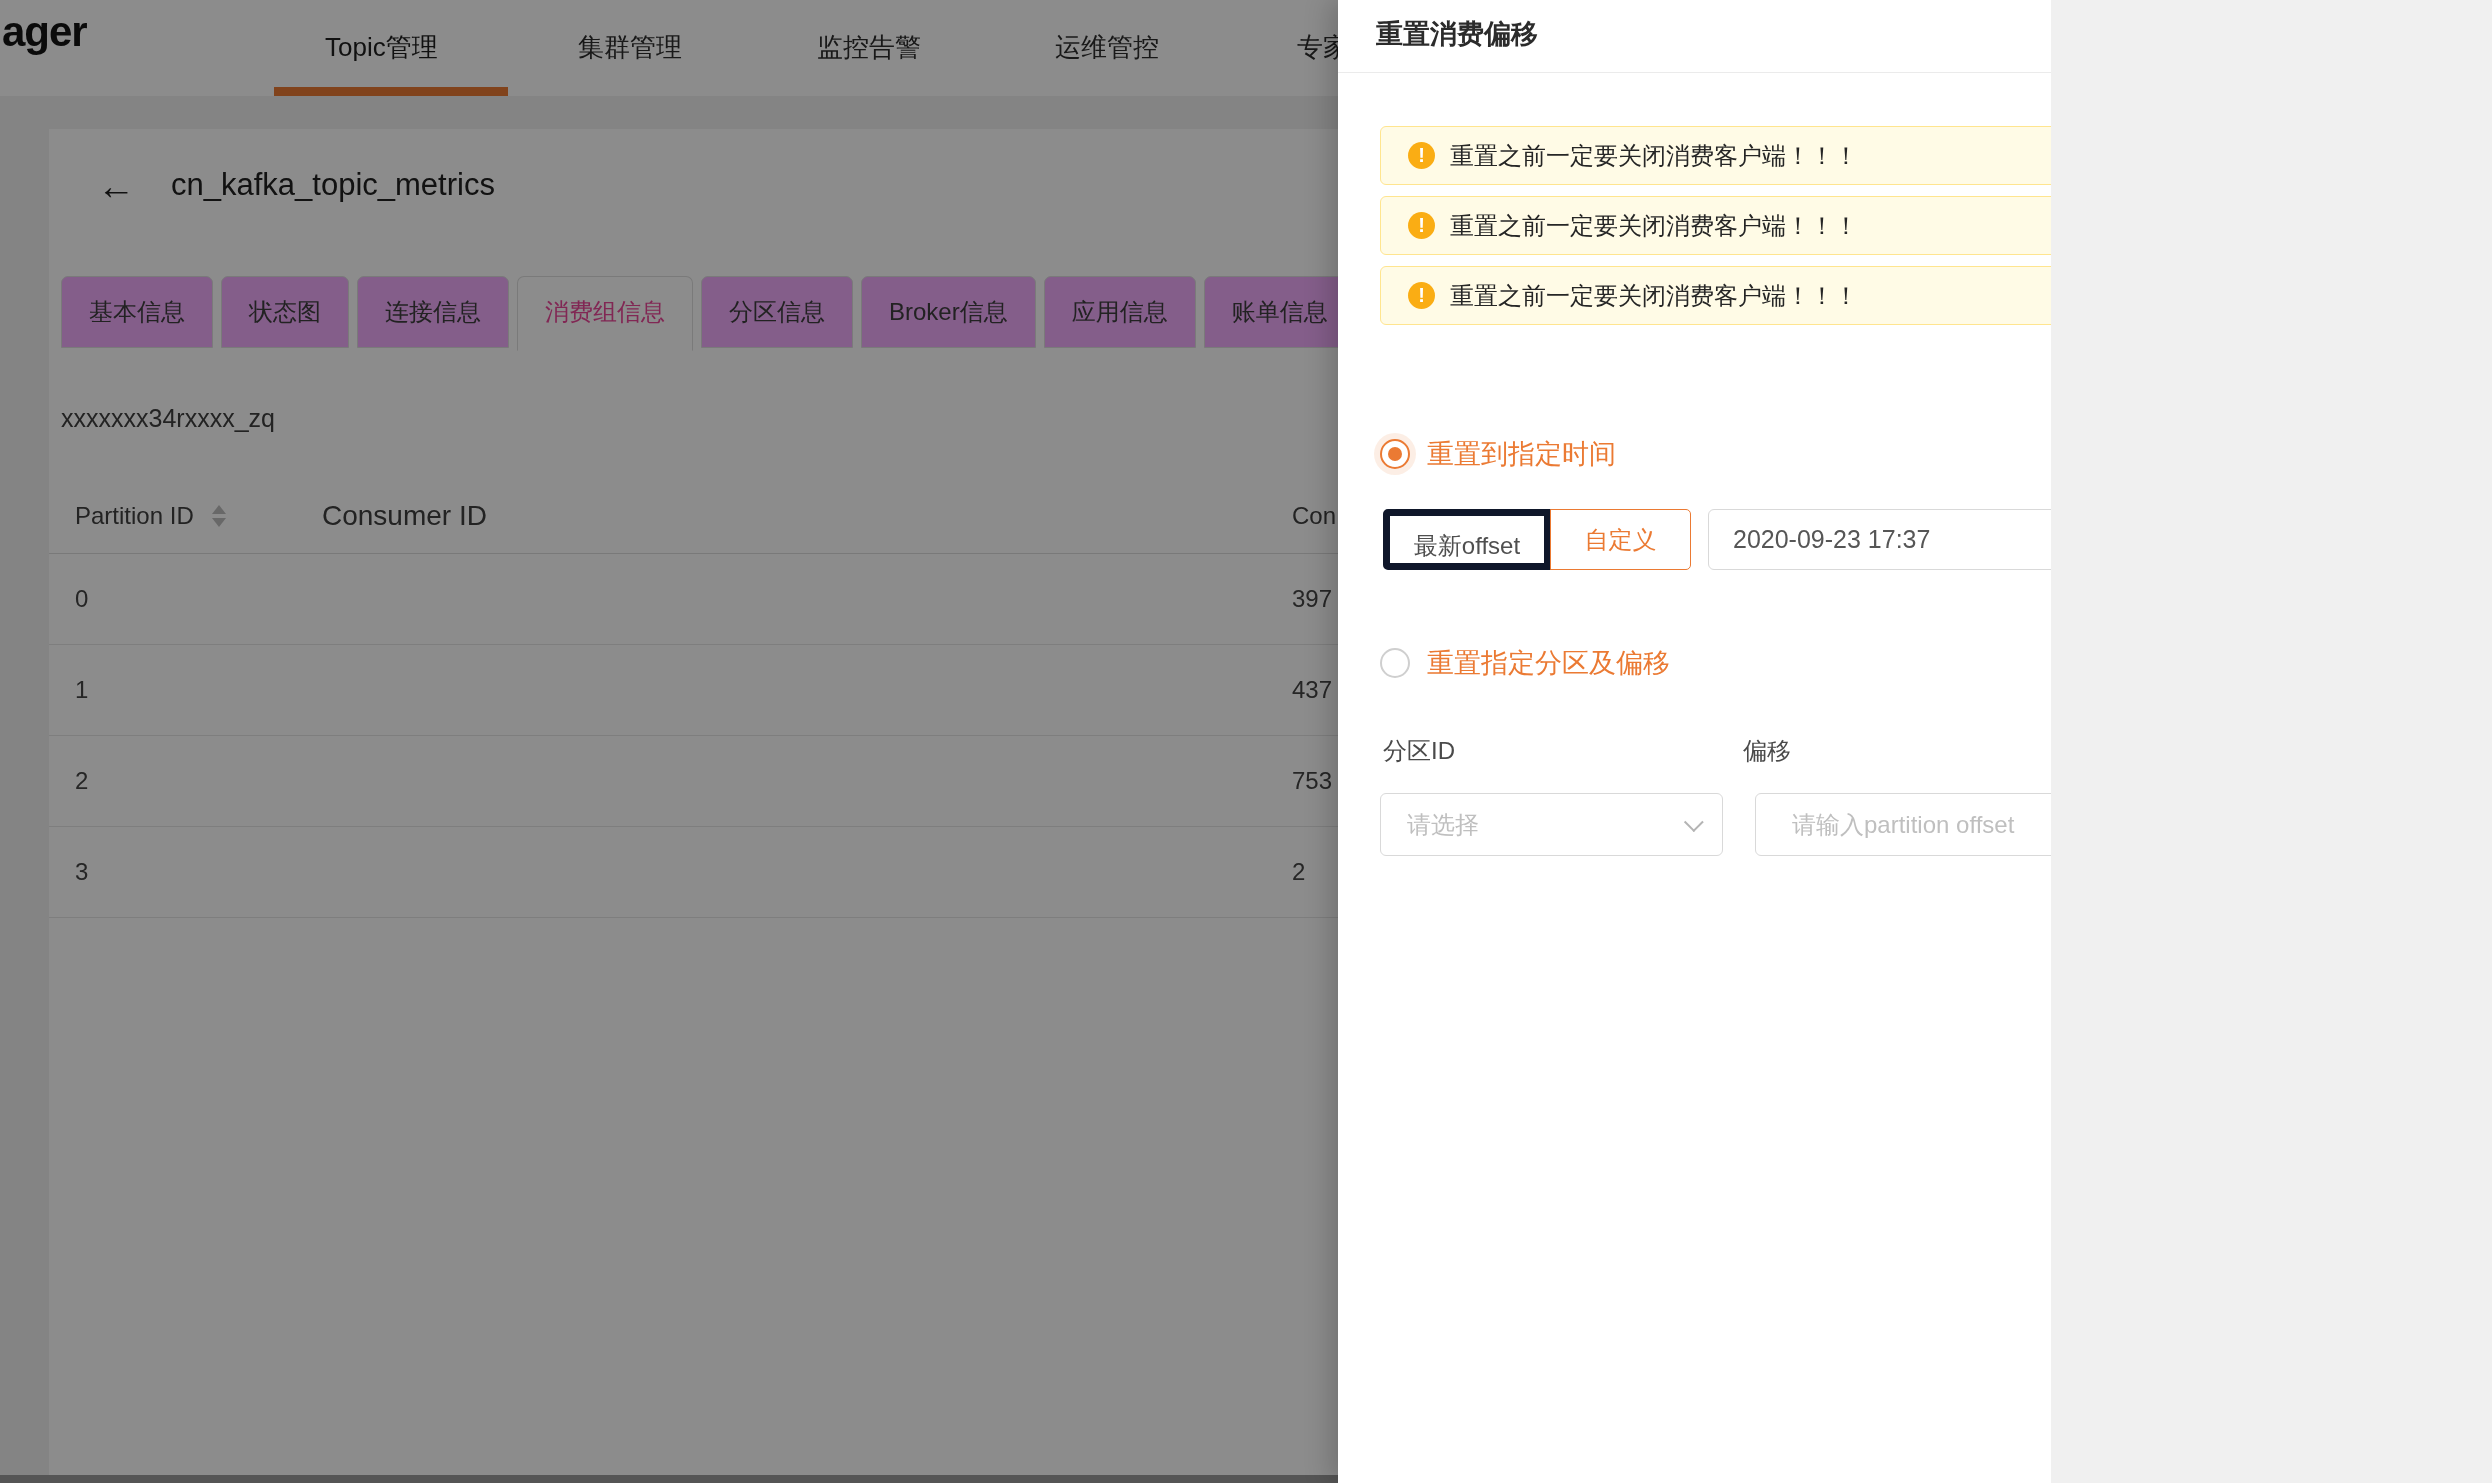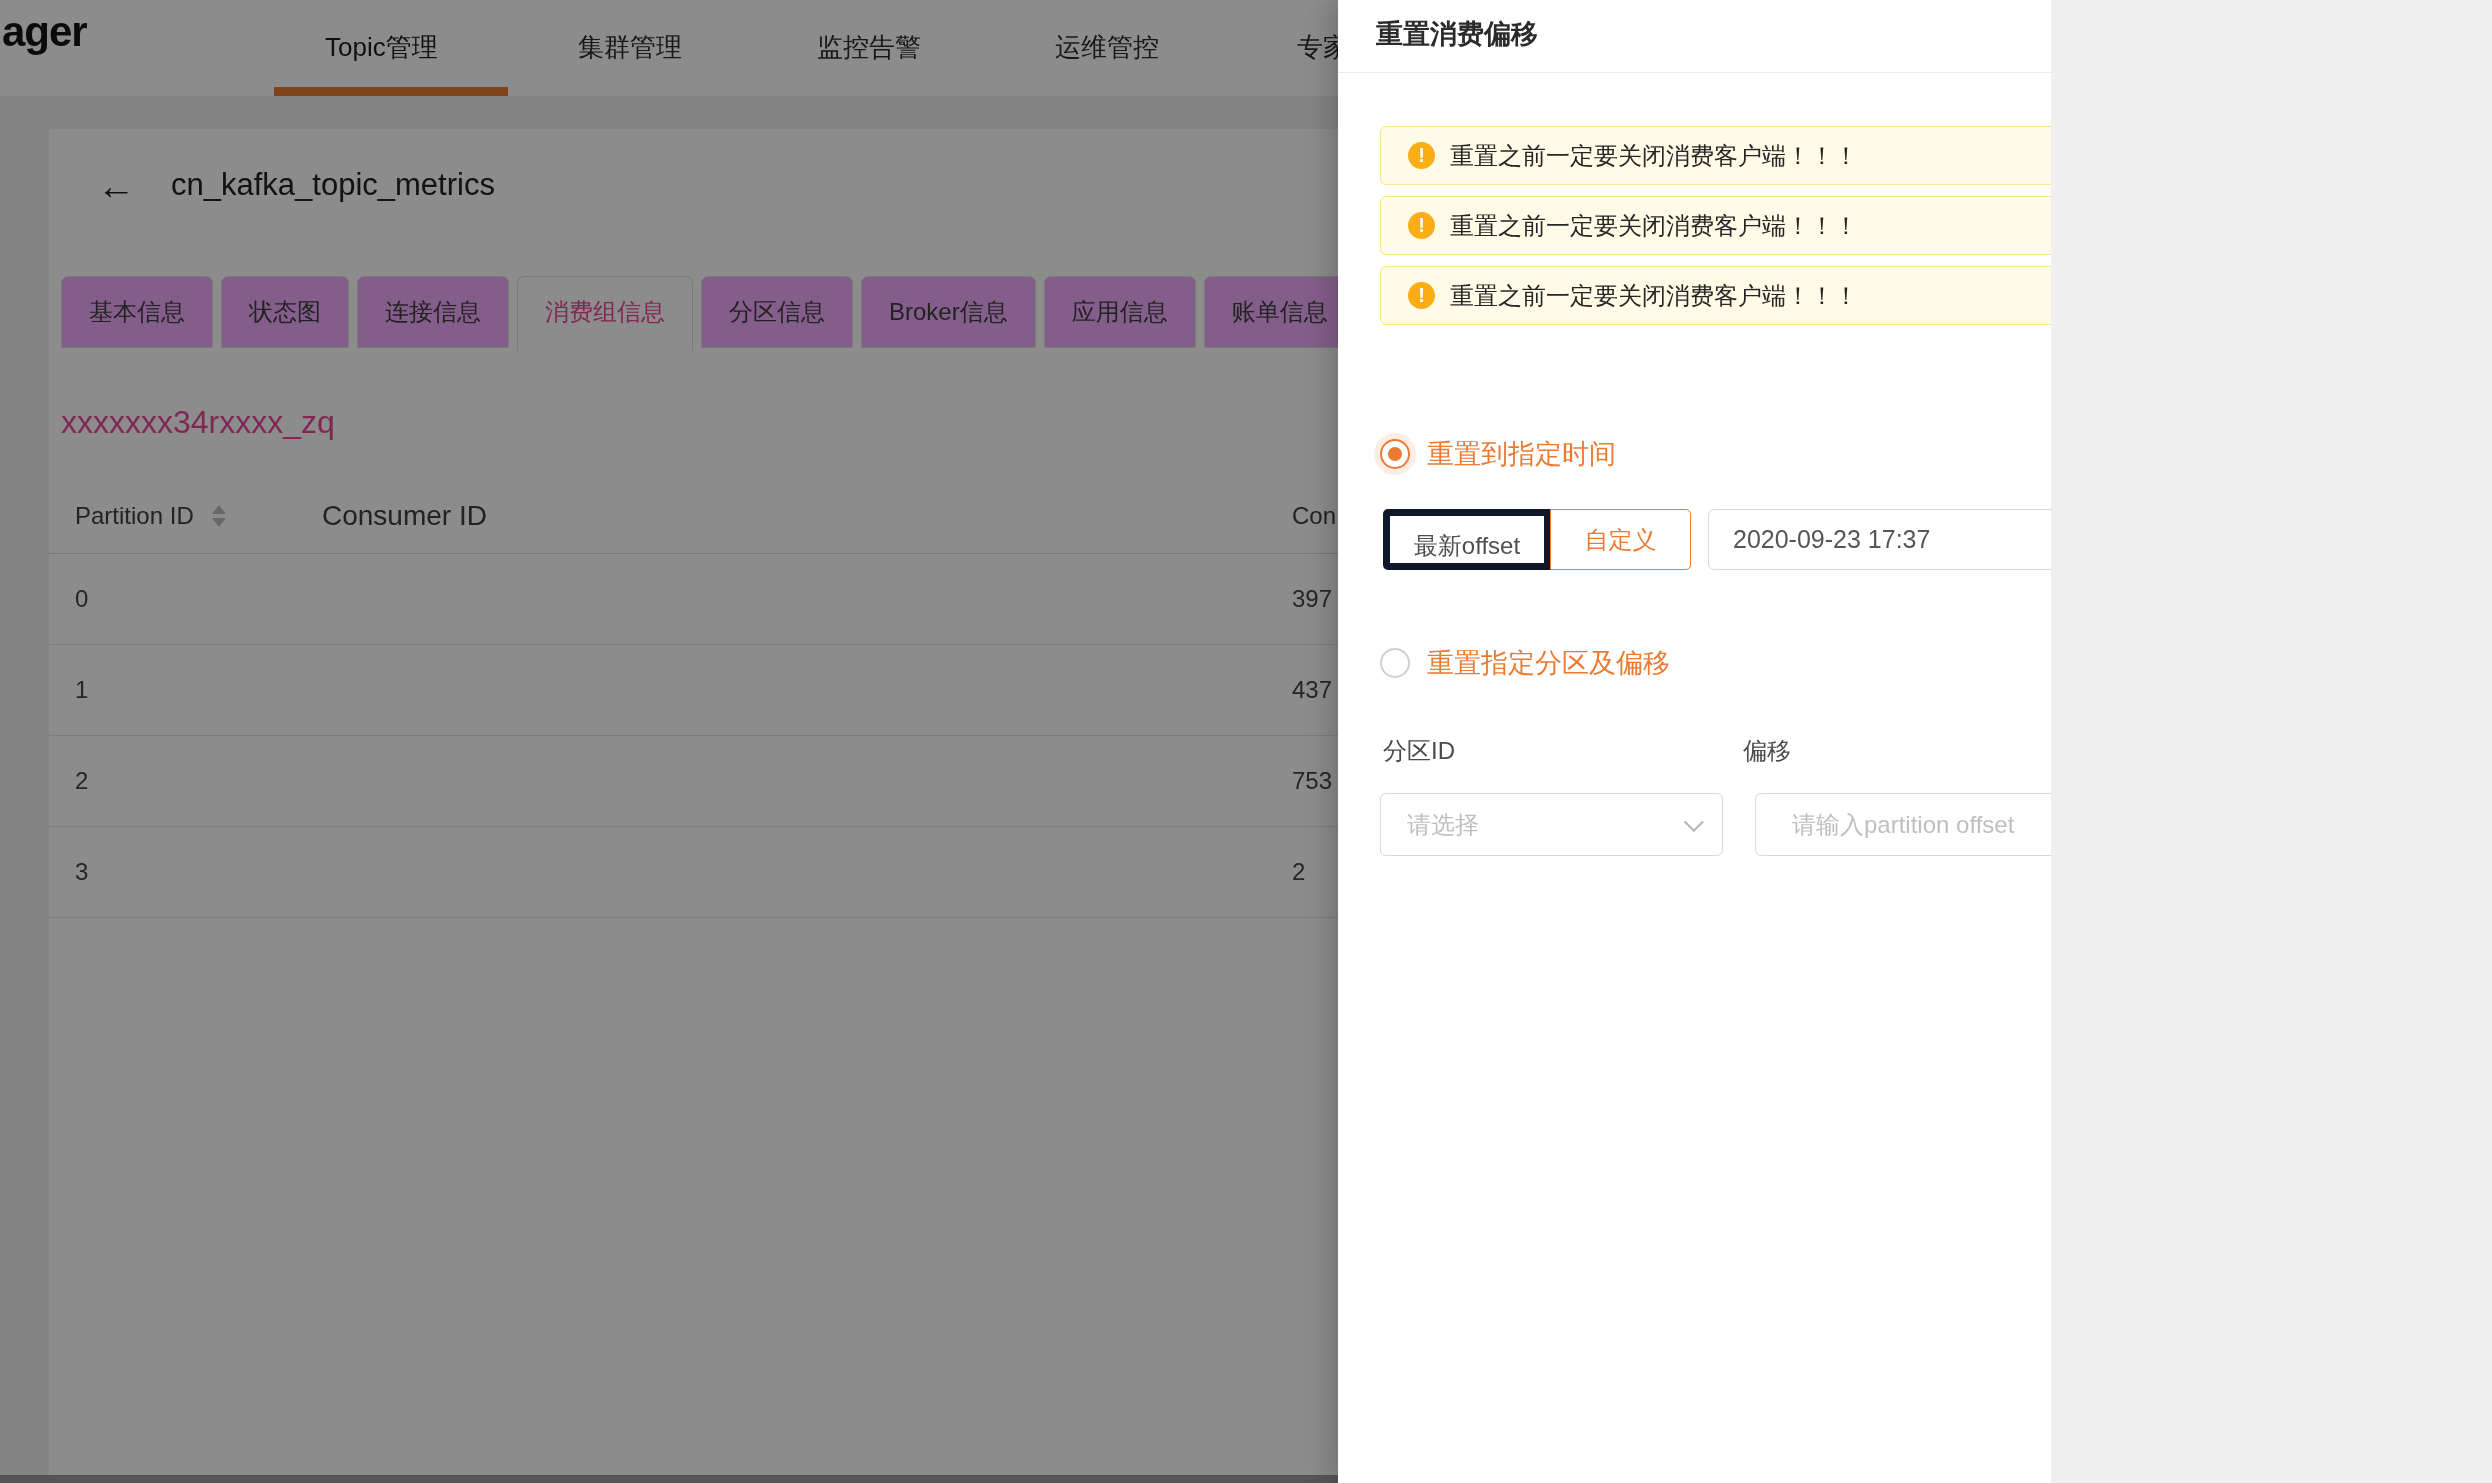--- a/index.html
+++ b/index.html
@@ -16,21 +16,21 @@
 
   .page-card { position:absolute; left:49px; top:129px; width:2444px; height:1346px; background:#ffffff; }
   .back-icon { position:absolute; left:48px; top:38px; font-size:38px; color:#1f1f1f; line-height:1; cursor:pointer; }
   .page-title { position:absolute; left:122px; top:38px; font-size:31px; font-weight:400; color:#222222; }
 
   .tabs { position:absolute; left:12px; top:147px; display:flex; gap:8px; white-space:nowrap; }
   .tab { height:72px; line-height:70px; padding:0 27px; font-size:24px; color:#3f3f3f;
          background:#f0abfc; border:1px solid #dedede; border-radius:7px 7px 0 0; cursor:pointer; }
   .tab.active { background:#ffffff; border-bottom-color:#ffffff; color:#ec4899; height:75px; }
 
-  .group-id { position:absolute; left:12px; top:275px; font-size:32px; color:#ec4899; }
+  .group-id { position:absolute; left:12px; top:275px; font-size:25px; color:#404040; }
 
   .tbl { position:absolute; left:0; top:350px; width:2336px; }
   .tbl-header { position:relative; height:75px; border-bottom:1px solid #dcdcdc; }
   .tbl-row { position:relative; height:91px; border-bottom:1px solid #e6e6e6; }
   .cell-partition { position:absolute; left:26px; top:50%; transform:translateY(-50%); font-size:24px; color:#454545; }
   .cell-consumer  { position:absolute; left:273px; top:50%; transform:translateY(-50%); font-size:28px; color:#454545; }
   .cell-offset    { position:absolute; left:1243px; top:50%; transform:translateY(-50%); font-size:24px; color:#454545; }
   .th { font-weight:500; color:#404040; }
   .sorter { position:absolute; left:153px; top:50%; transform:translateY(-50%); display:inline-flex; flex-direction:column; gap:4px; margin-left:10px; cursor:pointer; }
   .caret-up { width:0; height:0; border-left:7px solid transparent; border-right:7px solid transparent; border-bottom:9px solid #bdbdbd; }

